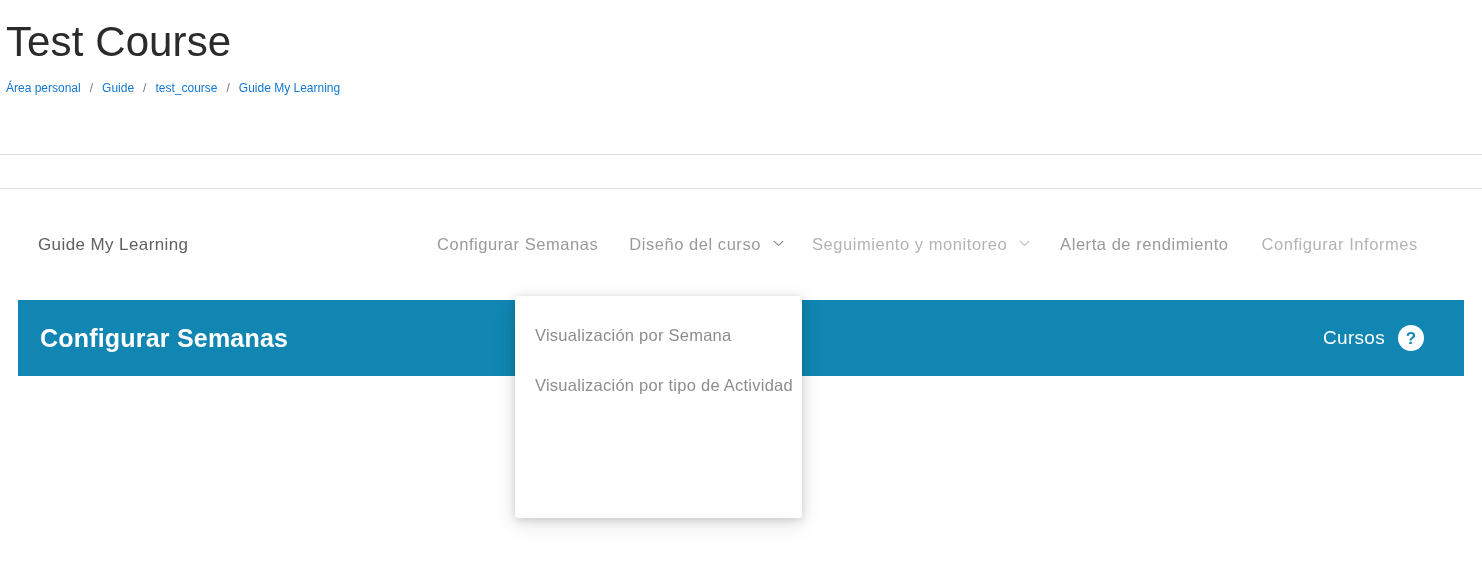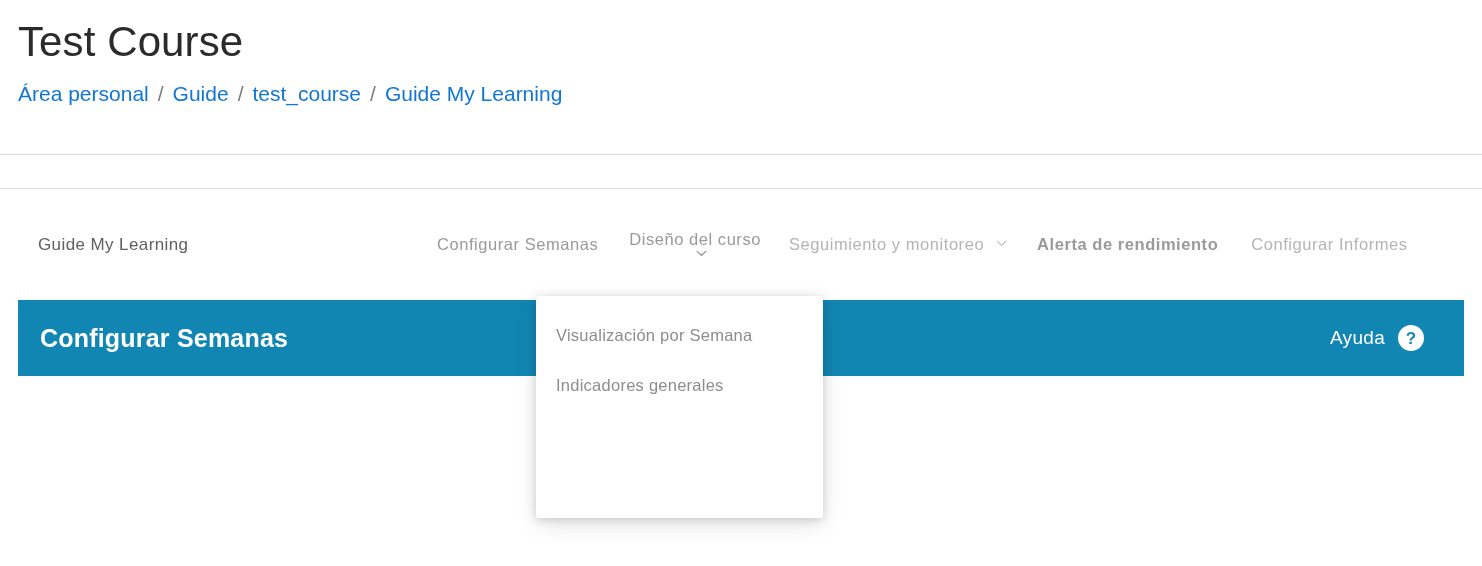--- a/index.html
+++ b/index.html
@@ -11,33 +11,33 @@
     height: 566px;
     background: #ffffff;
     font-family: "Liberation Sans", sans-serif;
     overflow: hidden;
     position: relative;
     -webkit-font-smoothing: antialiased;
   }
 
   
   .page-header {
-    padding: 18px 0 0 18px;
+    padding: 18px 0 0 6px;
   }
   .course-title {
     font-size: 42px;
     font-weight: 300;
     color: #2b2b2b;
     line-height: 1.12;
     letter-spacing: 0.1px;
     margin: 0;
   }
   .breadcrumb {
     margin-top: 16px;
-    font-size: 21px;
+    font-size: 12px;
     color: #1177d1;
     display: flex;
     align-items: center;
     gap: 0;
     line-height: 1.2;
   }
   .breadcrumb .crumb {
     color: #1177d1;
     text-decoration: none;
     cursor: pointer;
@@ -91,23 +91,23 @@
     letter-spacing: 0.55px;
     white-space: nowrap;
     display: flex;
     align-items: center;
     cursor: pointer;
     color: #6a6a6a;
   }
   .nav-item.muted { color: #b4b4b4; align-items: center; }
   .nav-item.dim   { color: #9a9a9a; }
   .nav-gap-1 { margin-right: 31px; }
-  .nav-gap-2 { margin-right: 28px; flex-direction: column; }
+  .nav-gap-2 { margin-right: 28px; }
   .nav-gap-3 { margin-right: 30px; }
-  .nav-gap-4 { margin-right: 33px; font-weight: bold; }
+  .nav-gap-4 { margin-right: 33px; }
   .chev {
     display: inline-block;
     margin-left: 12px;
     width: 11px;
     height: 11px;
     position: relative;
     top: -1px;
   }
   .chev svg { display: block; }
 
@@ -163,21 +163,20 @@
     left: 515px;
     top: 296px;
     width: 287px;
     height: 222px;
     background: #ffffff;
     border-radius: 3px;
     box-shadow: 0 2px 10px rgba(0,0,0,0.16), 0 6px 24px rgba(0,0,0,0.10);
     box-sizing: border-box;
     padding: 14px 0 12px 0;
     z-index: 20;
-    margin-left: 21px;
   }
   .dropdown-item {
     font-size: 16.5px;
     color: #8d8d8d;
     letter-spacing: 0.25px;
     padding: 0 18px 0 20px;
     height: 50px;
     display: flex;
     align-items: center;
     white-space: nowrap;
@@ -240,25 +239,25 @@
       <span>Configurar Informes</span>
     </div>
 
   </div>
 </div>
 
 <div class="banner">
   <div class="banner-title">Configurar Semanas</div>
 
   <div class="banner-help">
-    <span class="banner-help-label">Ayuda</span>
+    <span class="banner-help-label">Cursos</span>
     <span class="help-circle">?</span>
   </div>
 </div>
 
 <div class="dropdown">
   <div class="dropdown-item">
     <span>Visualización por Semana</span>
   </div>
   <div class="dropdown-item">
-    <span>Indicadores generales</span>
+    <span>Visualización por tipo de Actividad</span>
   </div>
 </div>
 
 </body></html>

